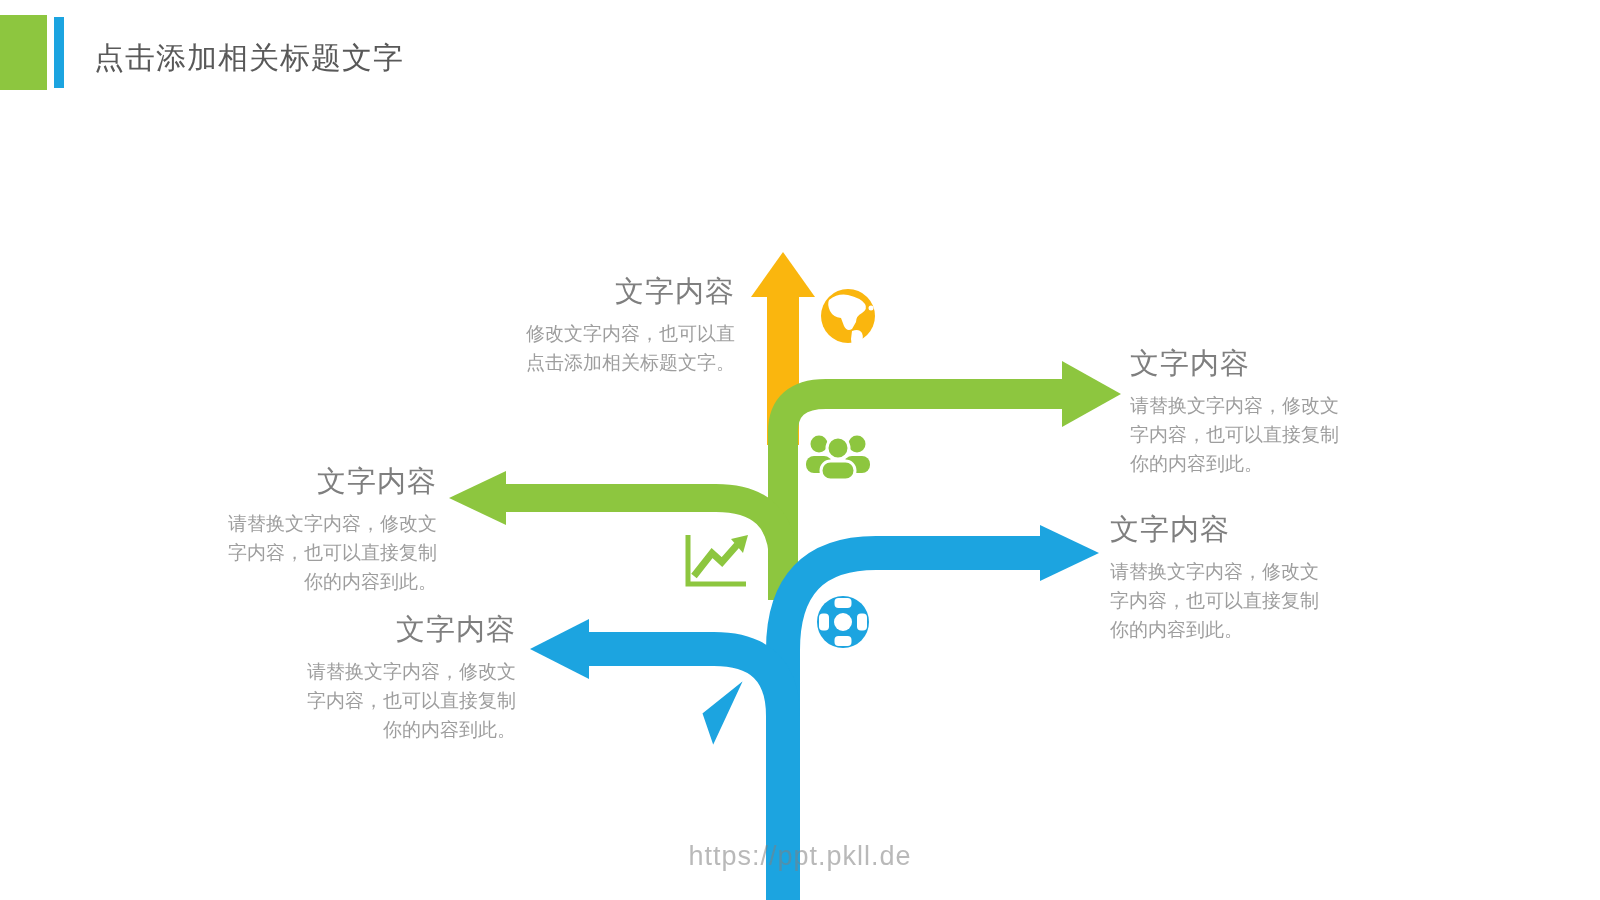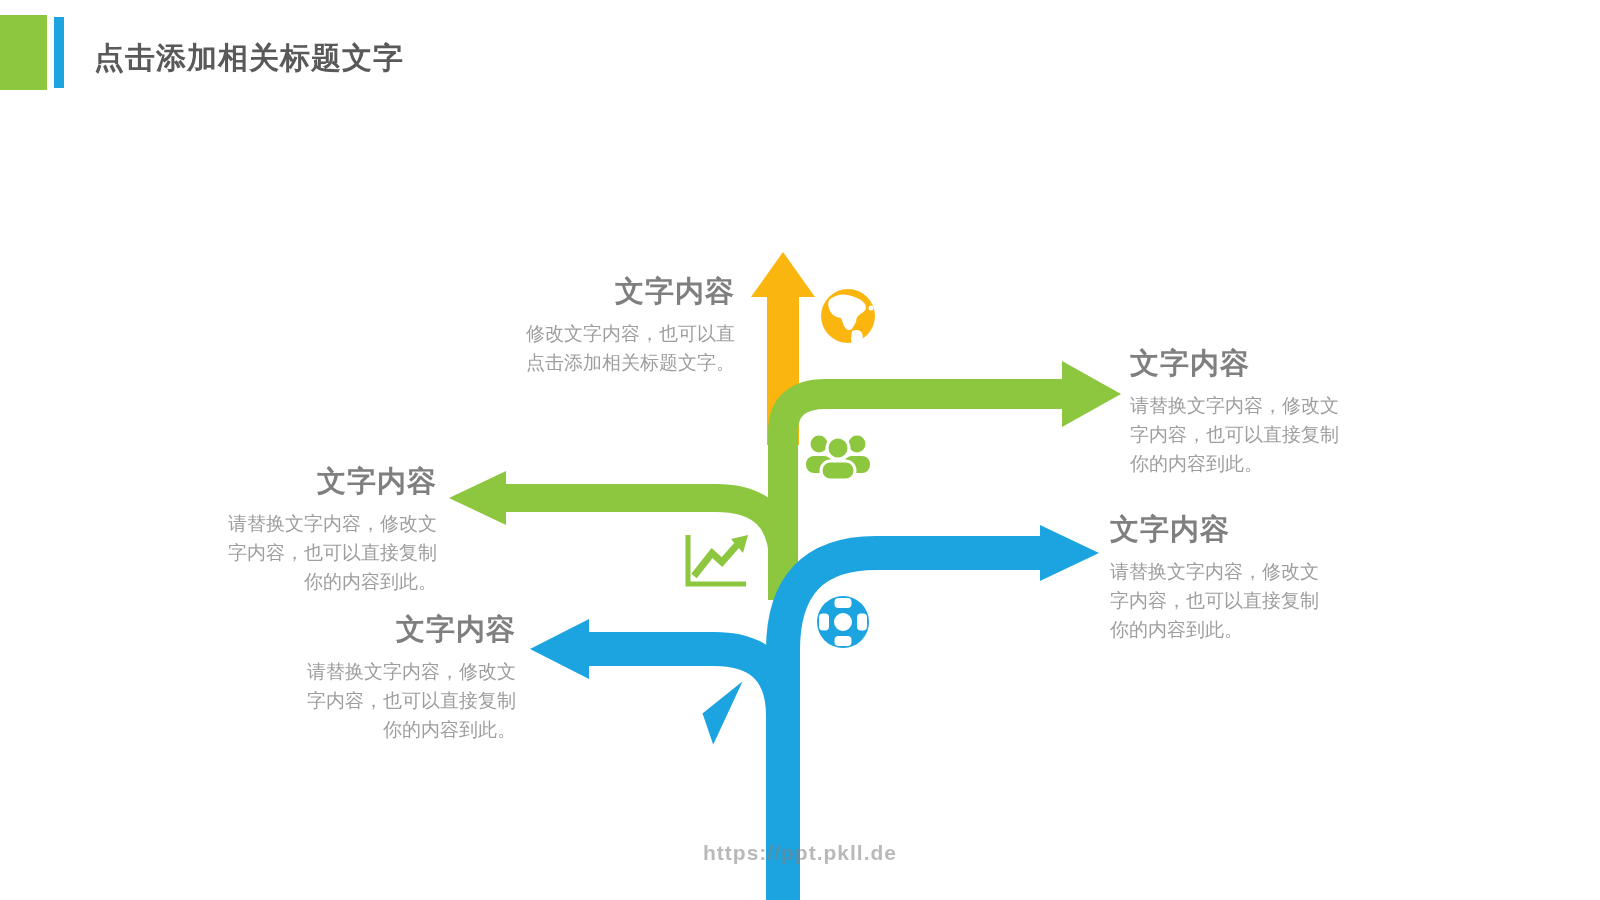--- a/index.html
+++ b/index.html
@@ -7,34 +7,34 @@
   body { font-family:"Liberation Sans", sans-serif; }
   .slide {
     position:relative; width:1600px; height:900px;
     background:#ffffff; overflow:hidden;
   }
   
   .hdr-green-square { position:absolute; left:0; top:15px; width:47px; height:75px; background:#8DC63F; }
   .hdr-blue-bar    { position:absolute; left:54px; top:17px; width:10px; height:71px; background:#1CA4E0; }
   .page-title {
     position:absolute; left:94px; top:38px;
-    font-size:30px; font-weight:bold; color:#595959; letter-spacing:1px;
+    font-size:30px; font-weight:normal; color:#595959; letter-spacing:1px;
   }
   
   .diagram { position:absolute; left:0; top:0; width:1600px; height:900px; }
   
   .tb { position:absolute; }
   .tb.align-right { text-align:right; }
   .tb.align-left  { text-align:left; }
-  .tb-heading { font-size:29px; font-weight:bold; color:#7F7F7F; margin-bottom:7px; letter-spacing:1px; }
+  .tb-heading { font-size:29px; font-weight:normal; color:#7F7F7F; margin-bottom:7px; letter-spacing:1px; }
   .tb-body    { font-size:19px; line-height:29px; color:#9E9E9E; }
   
   .watermark {
     position:absolute; left:600px; top:841px; width:400px; text-align:center;
-    font-size:21px; font-weight:bold; letter-spacing:1px;
+    font-size:27px; font-weight:normal; letter-spacing:1px;
     color:rgba(128,128,128,0.55);
   }
 </style>
 </head>
 <body>
 
 <div class="slide">
 
   <div class="hdr-green-square"></div>
   <div class="hdr-blue-bar"></div>

